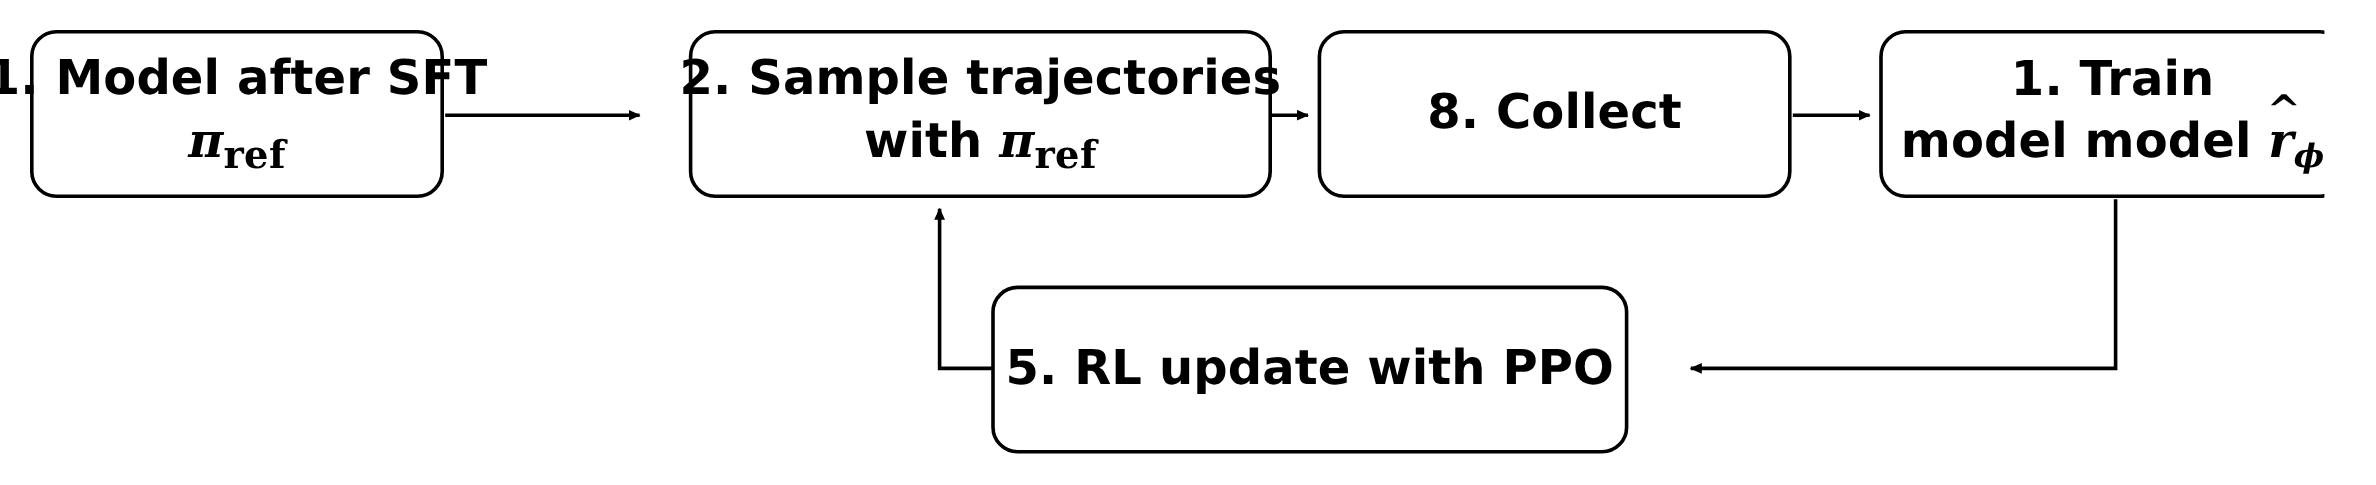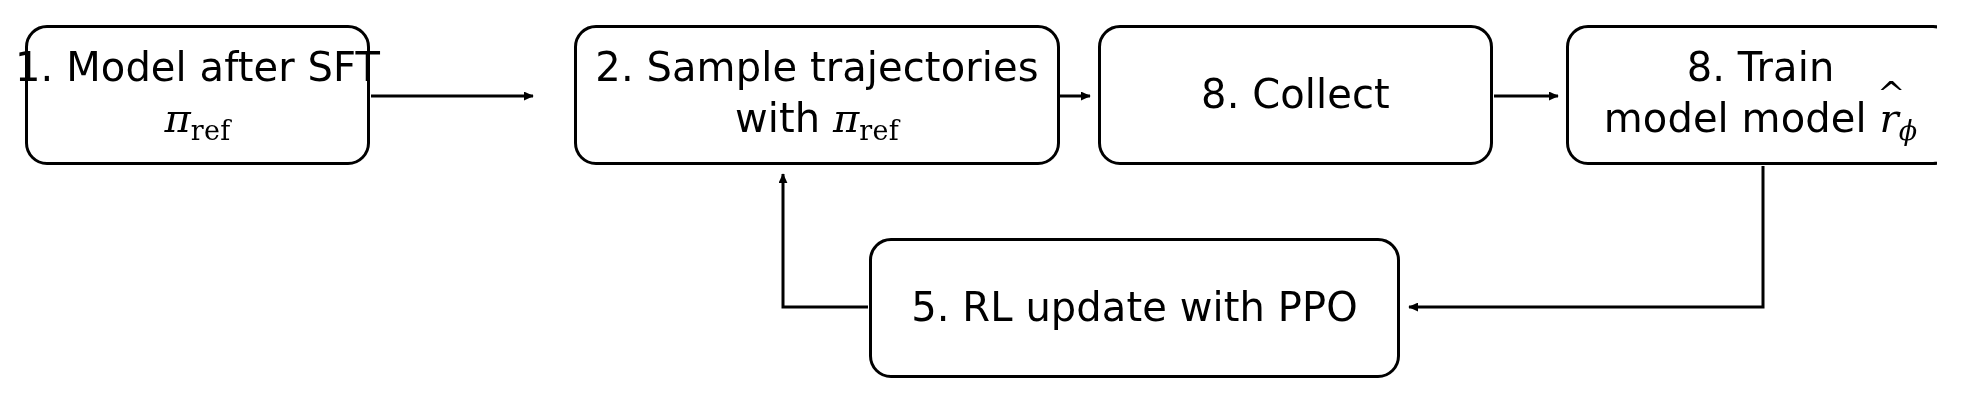--- a/index.html
+++ b/index.html
@@ -10,20 +10,21 @@
   }
   body {
     font-family: "DejaVu Sans", sans-serif;
   }
   #diagram-root {
     position: relative;
     width: 1937px;
     height: 404px;
     background: #ffffff;
     overflow: hidden;
+    font-weight: bold;
   }
   #flow-svg {
     position: absolute;
     left: 0;
     top: 0;
     width: 1980px;
     height: 404px;
   }
   .node-box {
     position: absolute;
@@ -48,21 +49,21 @@
   }
   
   .mathsym {
     font-family: "DejaVu Serif", serif;
     font-style: italic;
     font-size: 40px;
   }
   .mathsym .sub {
     font-family: "DejaVu Serif", serif;
     font-style: normal;
-    font-size: 27px;
+    font-size: 32px;
     vertical-align: -0.28em;
     letter-spacing: 0.3px;
   }
   .mathsym .sub-italic {
     font-family: "DejaVu Serif", serif;
     font-style: italic;
     font-size: 27px;
     vertical-align: -0.30em;
   }
   .pi-glyph {
@@ -130,23 +131,23 @@
     <span class="node-line">
       <span>with </span><span class="mathsym"><span class="pi-glyph">π</span><span class="sub">ref</span></span>
     </span>
   </div>
 
   <div class="node-box" style="left:1098px; top:25px; width:395px; height:140px;">
     <span class="node-line">8.  Collect</span>
   </div>
 
   <div class="node-box" style="left:1566px; top:25px; width:389px; height:140px;">
-    <span class="node-line">8.  Train</span>
+    <span class="node-line">1.  Train</span>
     <span class="node-line">
       <span>model model </span><span class="mathsym"><span class="hat-wrap"><span class="hat">^</span><span>r</span></span><span class="sub-italic">ϕ</span></span>
     </span>
   </div>
 
-  <div class="node-box" style="left:869px; top:238px; width:531px; height:140px;">
+  <div class="node-box" style="left:826px; top:238px; width:531px; height:140px;">
     <span class="node-line">5.  RL update with PPO</span>
   </div>
 
 </div>
 
 </body></html>

